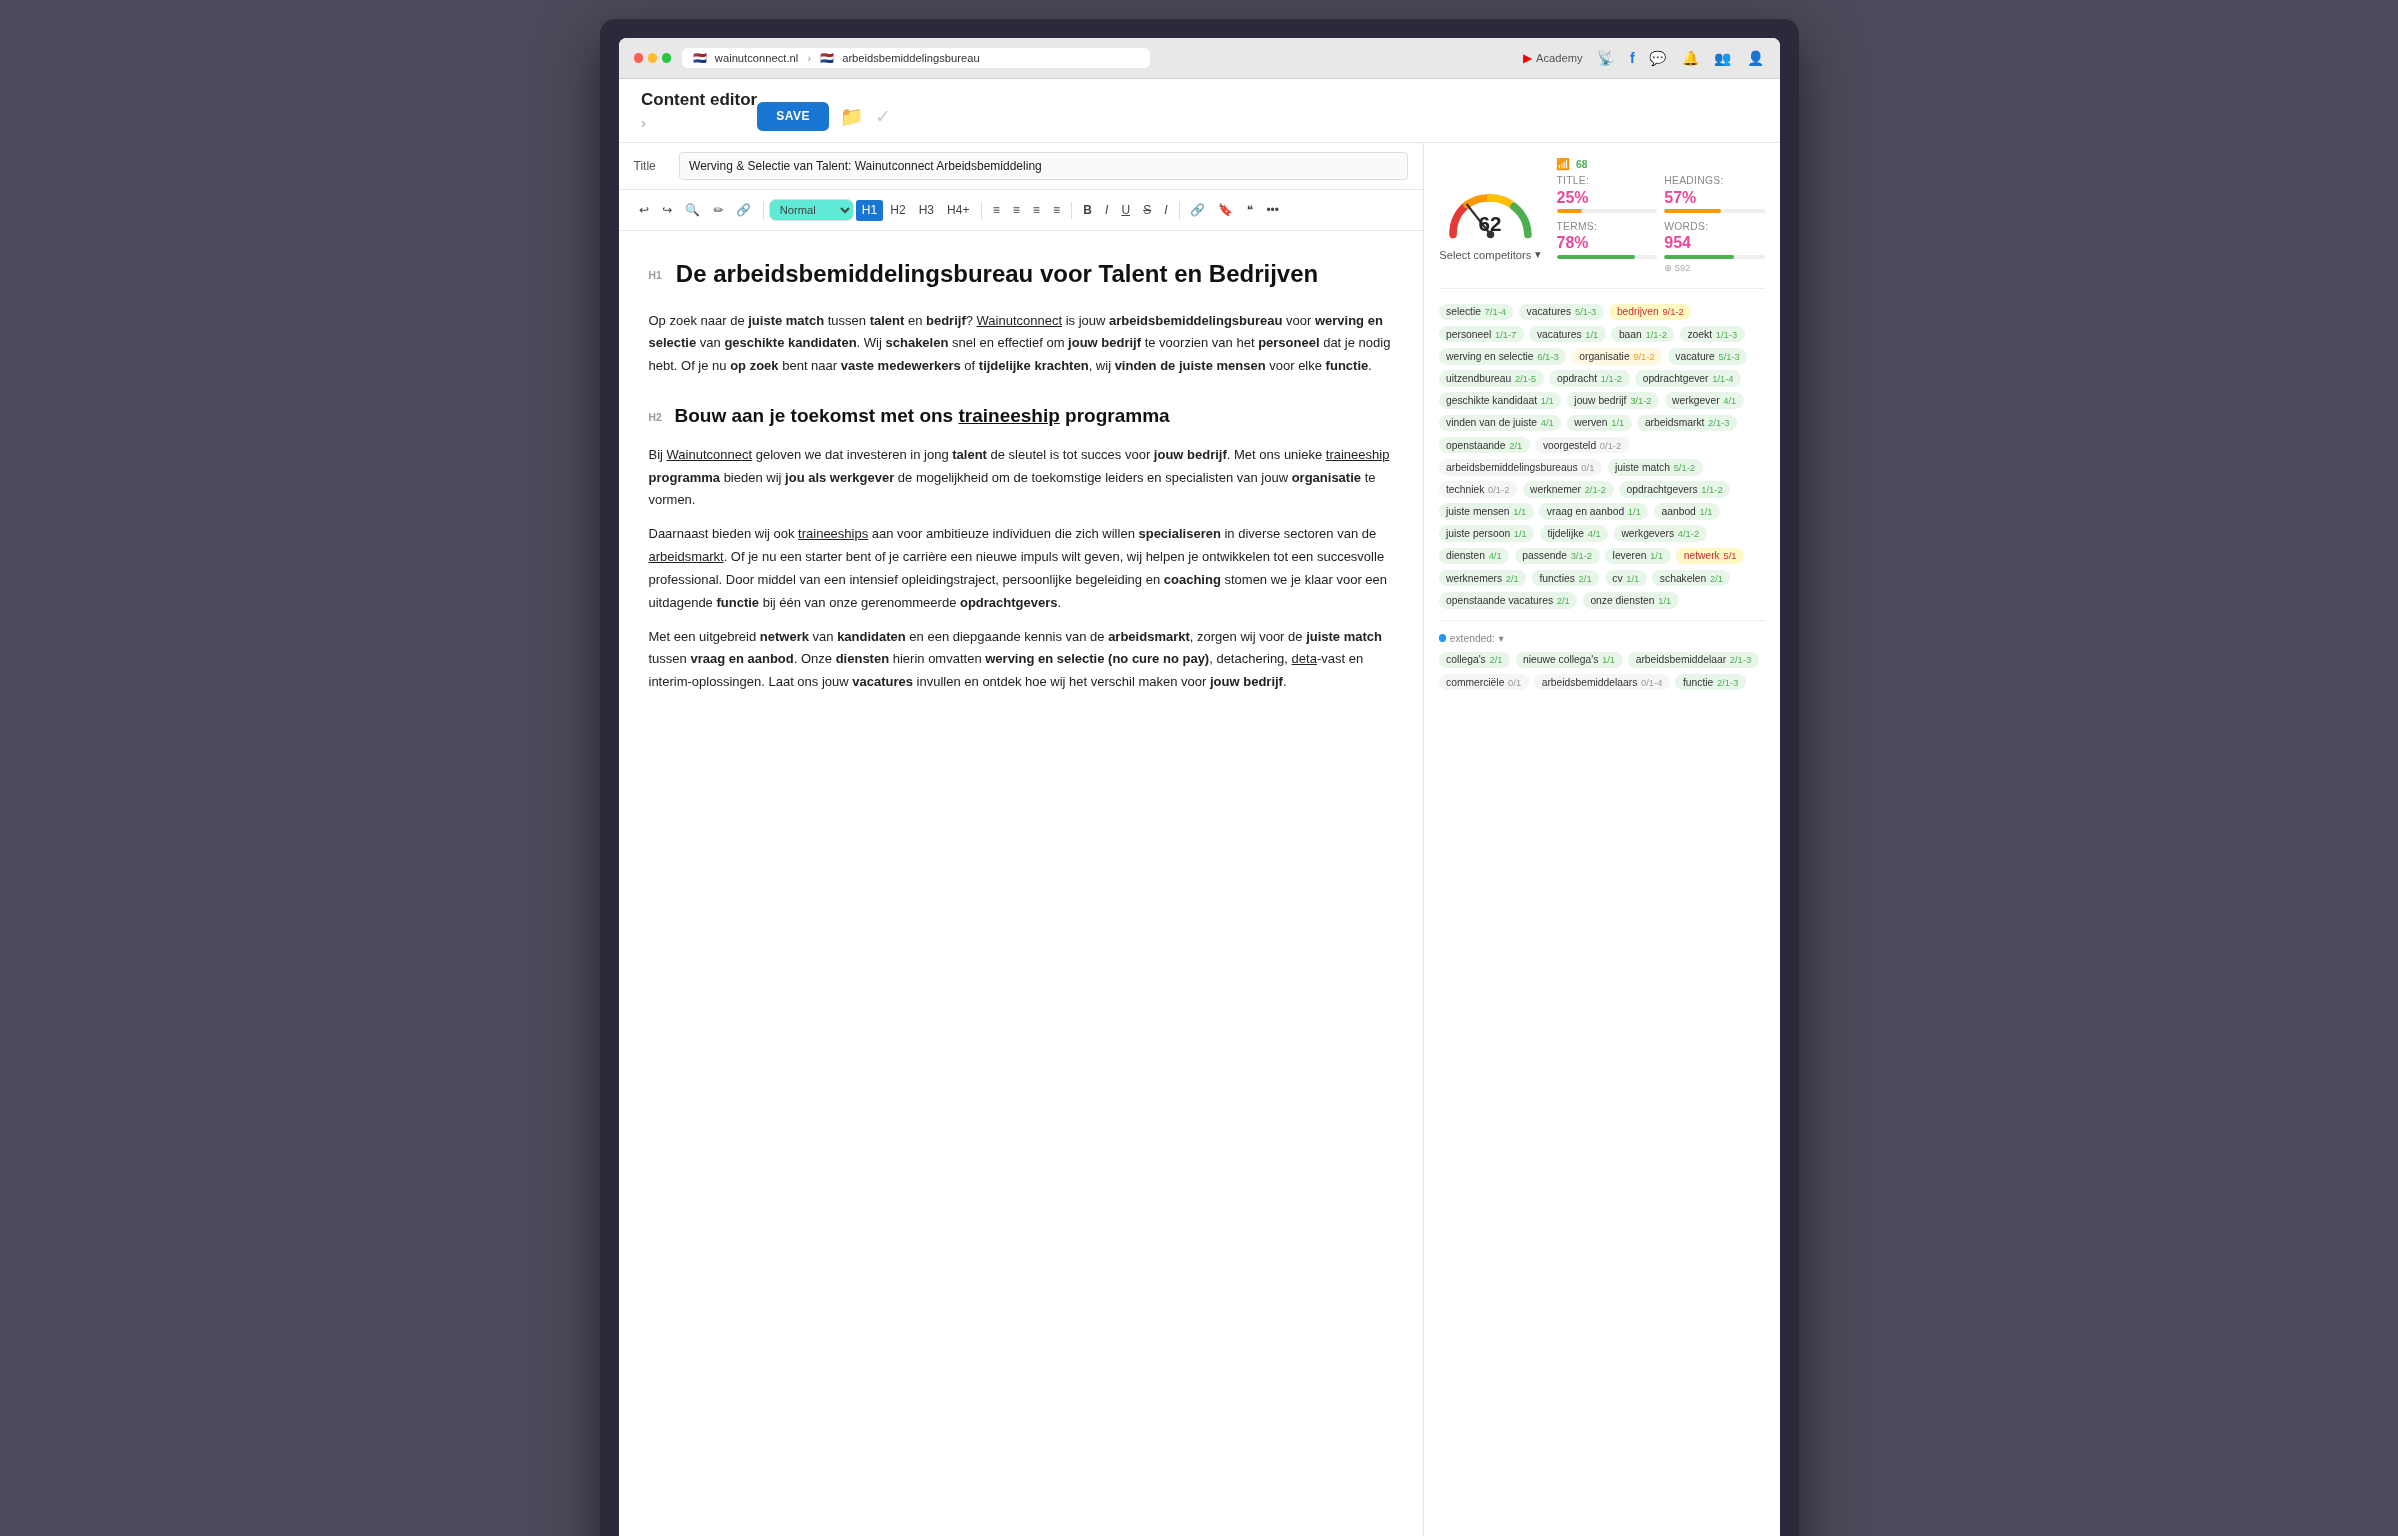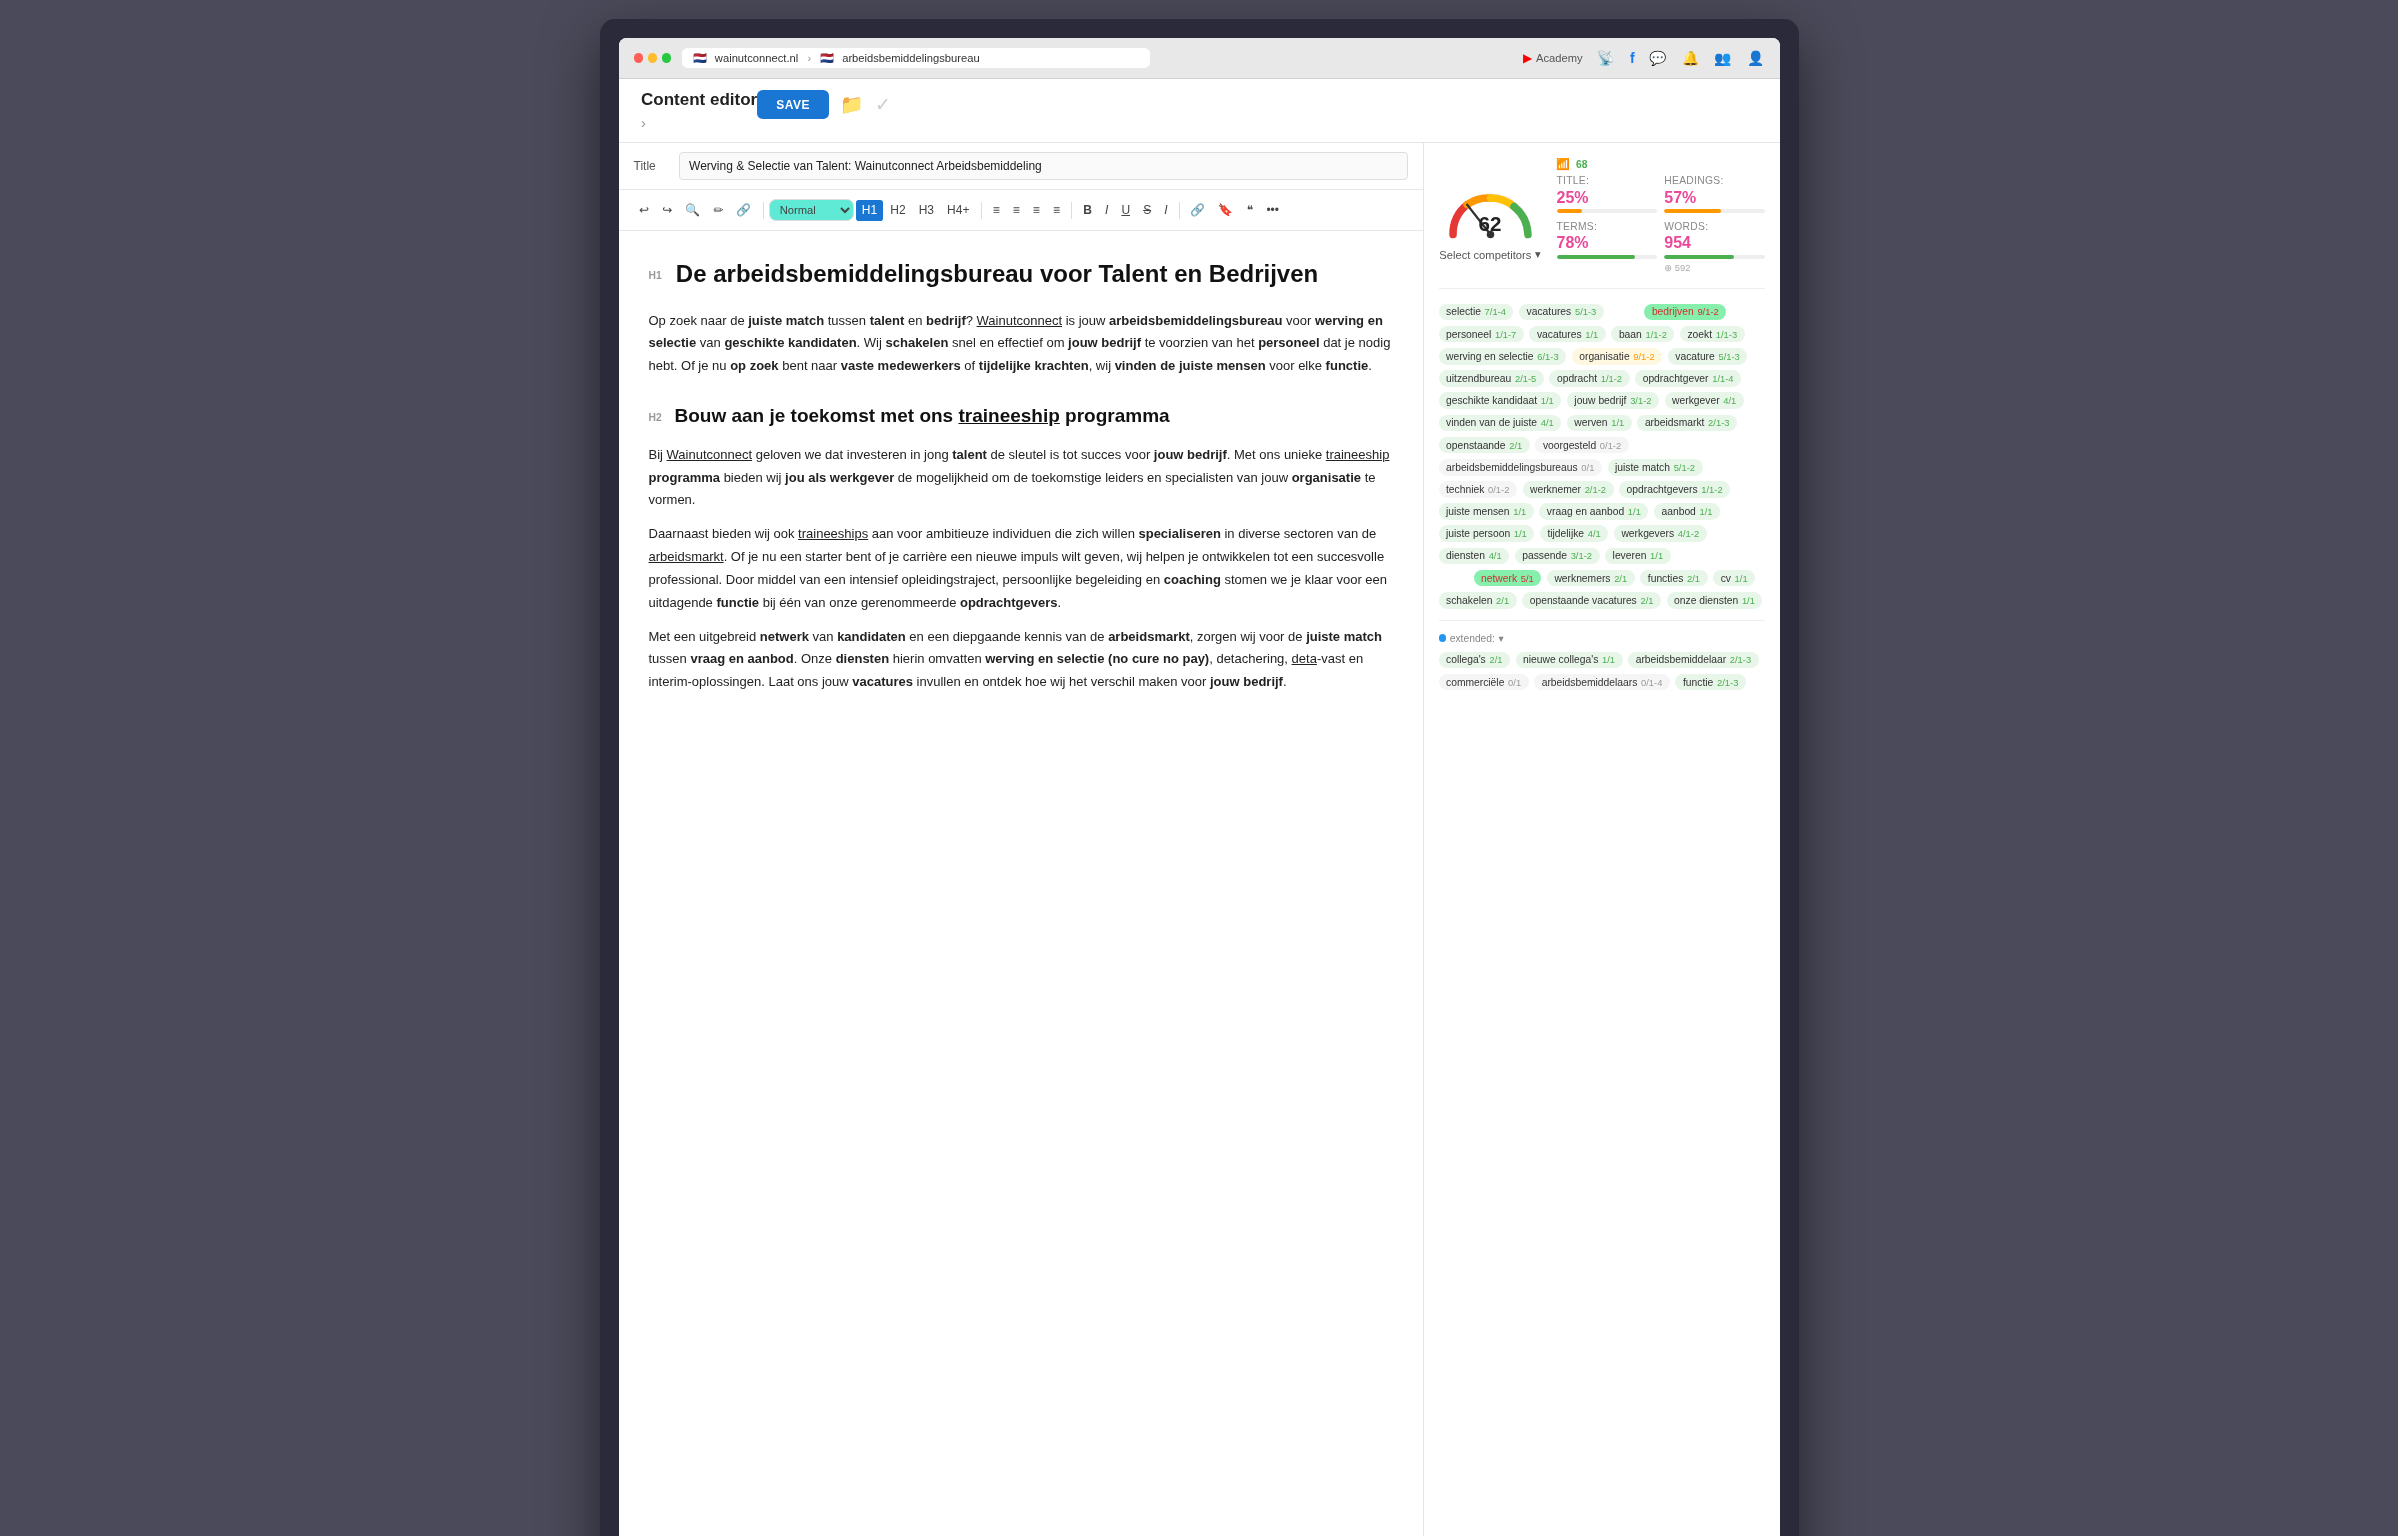--- a/index.html
+++ b/index.html
@@ -66,21 +66,21 @@
       color: #555;
     }
     
     .app-container {
       display: flex;
       flex-direction: column;
       background: #fff;
     }
     .app-header {
       display: flex;
-      align-items: flex-start;
+      align-items: flex-end;
       padding: 11.2px 22.5px;
       border-bottom: 0.9px solid #e5e5e5;
       background: #fff;
     }
     .app-title {
       font-size: 17px;
       font-weight: 600;
       color: #222;
       flex: 1;
     }
@@ -328,21 +328,21 @@
       padding: 2.8px 7.5px;
       border-radius: 11.2px;
       font-size: 10.3px;
       cursor: pointer;
       white-space: nowrap;
     }
     .kw-tag .kw-word { font-weight: 500; color: #333; }
     .kw-tag .kw-count { font-size: 9.4px; }
     .kw-green { background: #e8f5e9; }
     .kw-green .kw-count { color: #4CAF50; }
-    .kw-red { background: #86efac; margin-left: 35px; }
+    .kw-red { background: #fef9c3; }
     .kw-red .kw-word { color: #d32f2f; }
     .kw-red .kw-count { color: #d32f2f; }
     .kw-yellow { background: #fff8e1; }
     .kw-yellow .kw-count { color: #ff9800; }
     .kw-gray { background: #f5f5f5; }
     .kw-gray .kw-count { color: #999; }
     .section-divider {
       border: none;
       border-top: 0.9px solid #eee;
       margin: 11.2px 0;

